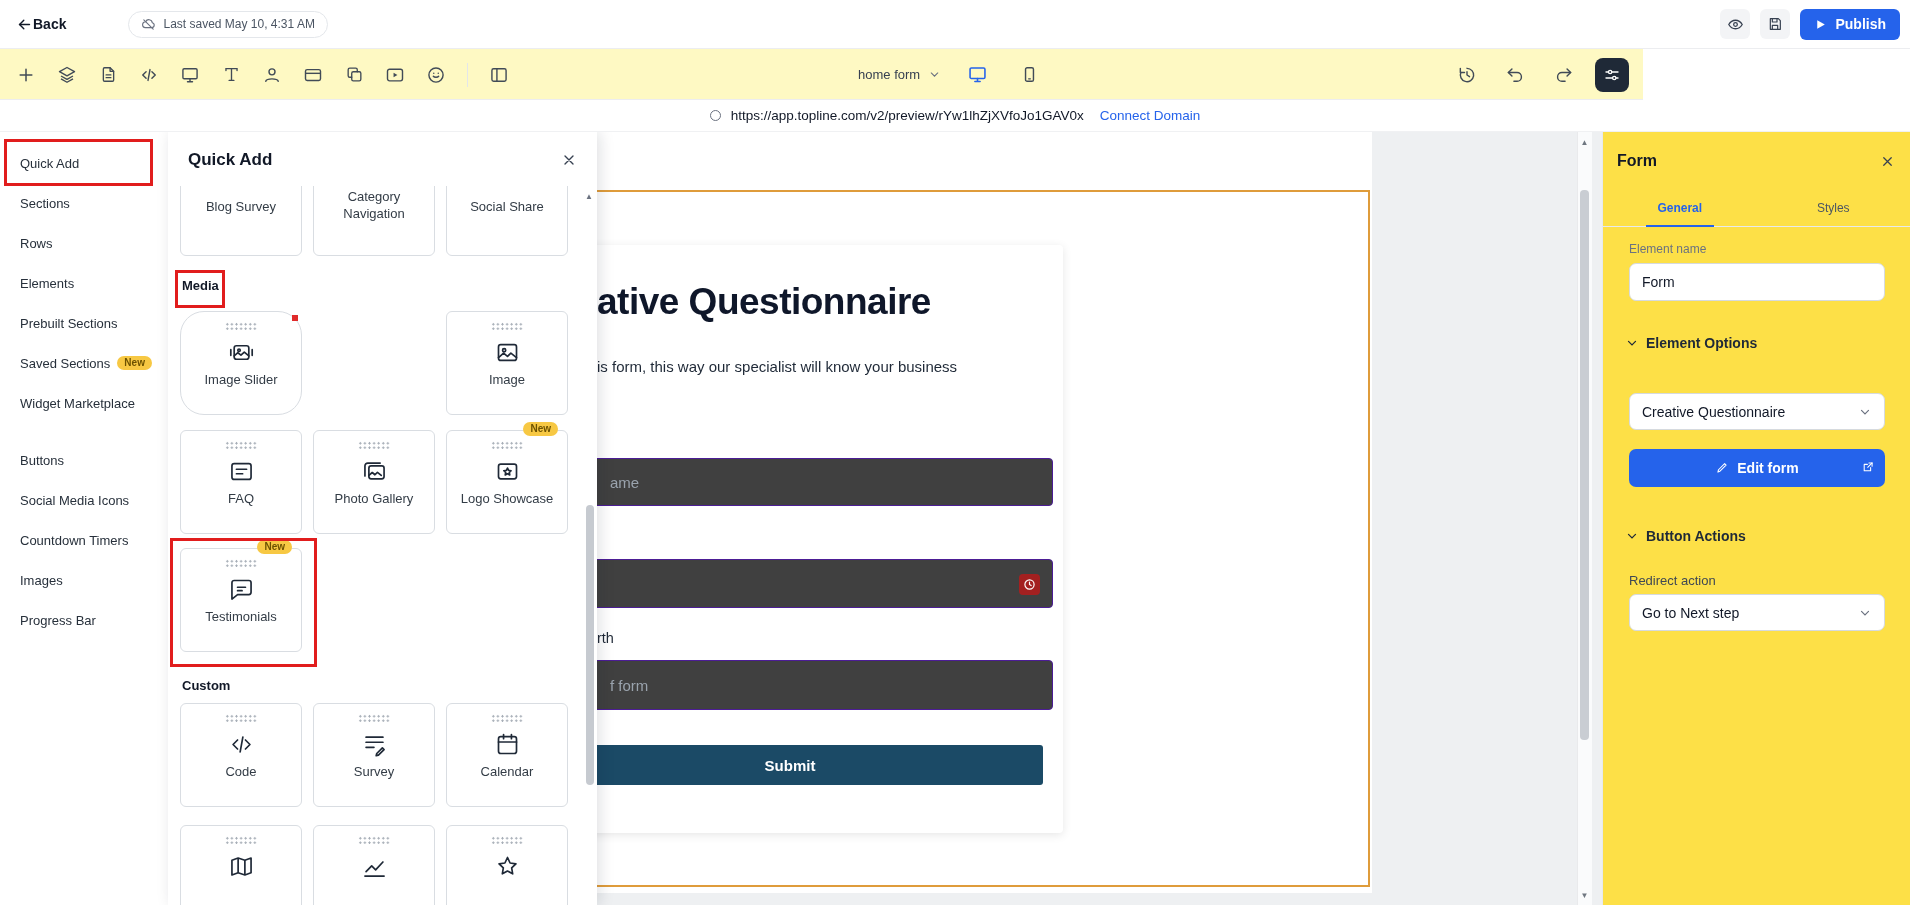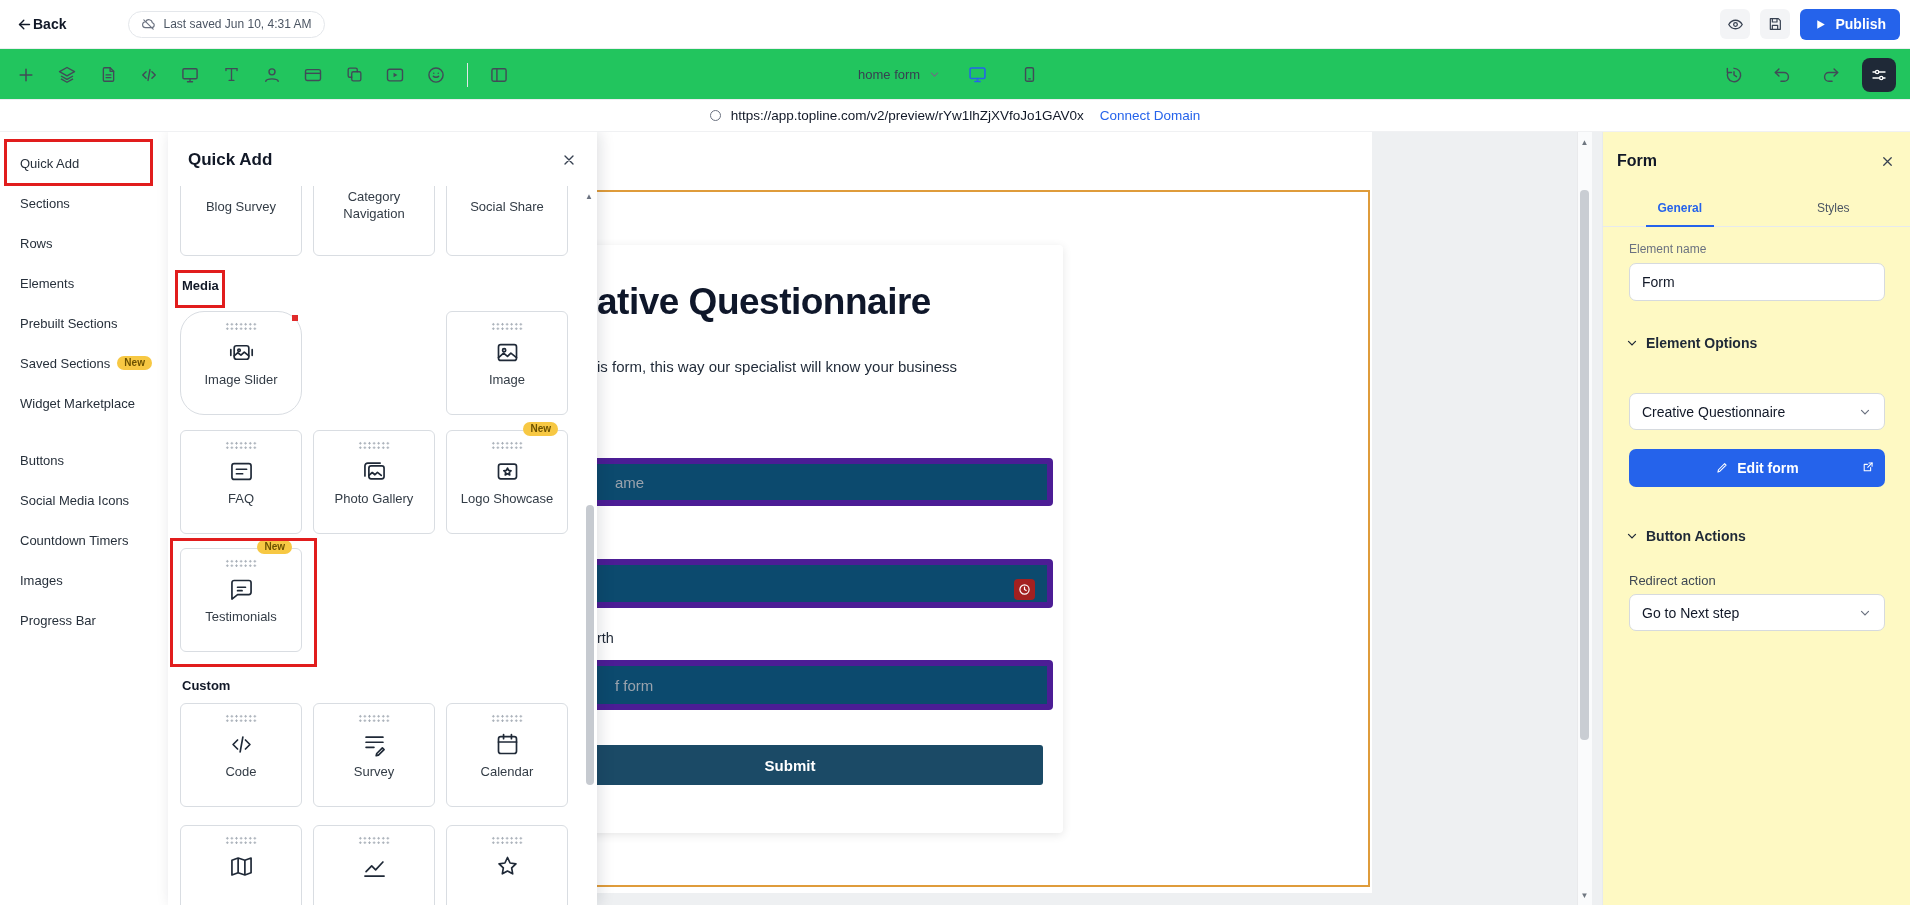--- a/index.html
+++ b/index.html
@@ -13,21 +13,21 @@
   .back-btn { display:flex; align-items:center; margin-left:16px; font-size:14px;
     font-weight:600; color:#111827; cursor:pointer; }
   .saved-pill { display:flex; align-items:center; gap:7px; margin-left:62px; padding:5px 12px;
     border:1px solid #e4e7eb; border-radius:14px; font-size:12px; color:#4b5563; background:#fff; }
   .top-right { margin-left:auto; display:flex; align-items:center; gap:10px; margin-right:10px; }
   .icon-sq { width:30px; height:30px; border-radius:6px; background:#f3f4f6; display:flex;
     align-items:center; justify-content:center; color:#374151; cursor:pointer; }
   .publish-btn { height:31px; padding:0 14px; border-radius:6px; background:#2563eb; color:#fff;
     font-size:14px; font-weight:600; display:flex; align-items:center; gap:8px; cursor:pointer; }
 
-  #toolbar { position:absolute; left:0; top:49px; width:1910px; height:51px; background:#22c55e;
+  #toolbar { position:absolute; left:0; top:49px; width:1643px; height:51px; background:#fef9c3;
     border-bottom:1px solid #ecedf0; z-index:30; }
   .tb-left { position:absolute; left:10px; top:0; height:51px; display:flex; align-items:center; gap:9px; }
   .tb-icon { width:32px; height:32px; border-radius:6px; display:flex; align-items:center;
     justify-content:center; color:#414b57; cursor:pointer; }
   .tb-divider { width:1px; height:24px; background:#e3e6ea; margin:0 6px; }
   .tb-center { position:absolute; left:858px; top:0; height:51px; display:flex; align-items:center; gap:20px; }
   .page-select { display:flex; align-items:center; gap:8px; font-size:13px; color:#374151; cursor:pointer; }
   .tb-right { position:absolute; right:14px; top:0; height:51px; display:flex; align-items:center; gap:16px; }
   .dark-btn { width:34px; height:34px; border-radius:8px; background:#1f2937; color:#fff;
     display:flex; align-items:center; justify-content:center; cursor:pointer; }
@@ -75,38 +75,38 @@
   
   #canvas { position:absolute; left:168px; top:132px; width:1434px; bottom:0; background:#eef0f2; z-index:1; }
   .page { position:absolute; left:0; top:0; width:1204px; height:761px; background:#fff; }
   .sel-outline { position:absolute; left:90px; top:58px; width:1112px; height:697px;
     border:2px solid #df9c3b; pointer-events:none; }
   .form-card { position:absolute; left:328px; top:113px; width:567px; height:588px; background:#fff;
     border-radius:4px; box-shadow:0 2px 10px rgba(0,0,0,.10); }
   .fm-heading { position:absolute; left:429px; top:149px; font-size:37px; font-weight:600;
     color:#0f172a; letter-spacing:-0.5px; }
   .fm-sub { position:absolute; left:429px; top:226px; font-size:15px; color:#1f2937; }
-  .fm-input { position:absolute; left:379px; width:506px; background:#0c4a6e;
-    border:6px solid #4c1d95; border-radius:4px; }
+  .fm-input { position:absolute; left:379px; width:506px; background:#404040;
+    border:1px solid #4c1d95; border-radius:4px; }
   .fm-ph { position:absolute; left:62px; top:0; bottom:0; display:flex; align-items:center;
     font-size:15px; color:#9aa3ad; }
   .fm-label { position:absolute; left:429px; font-size:14.5px; color:#1f2937; }
   .fm-submit { position:absolute; left:369px; top:613px; width:506px; height:40px; background:#1b4a66;
     border-radius:3px; color:#fff; font-size:15px; font-weight:700; display:flex;
     align-items:center; justify-content:center; cursor:pointer; }
   .clock-chip { position:absolute; right:12px; top:14px; width:21px; height:21px; background:#a32020;
     border-radius:4px; display:flex; align-items:center; justify-content:center; color:#fff; }
   .cv-scrollbar { position:absolute; left:1409px; top:0; width:15px; bottom:0; background:#fafbfc;
     border-left:1px solid #e9eaec; }
   .cv-thumb { position:absolute; left:1412px; top:58px; width:9px; height:550px; background:#c9cdd3;
     border-radius:4px; cursor:pointer; }
   .cv-arrow { position:absolute; left:1409px; width:15px; text-align:center; font-size:8px; color:#6f7780; }
 
   
-  #rightpanel { position:absolute; left:1602px; top:132px; width:308px; bottom:0; background:#fef9c3;
+  #rightpanel { position:absolute; left:1602px; top:132px; width:308px; bottom:0; background:#fde047;
     border-left:1px solid #e7eaee; z-index:15; }
   .rp-title { position:absolute; left:14px; top:20px; font-size:16px; font-weight:600; color:#111827; }
   .rp-close { position:absolute; right:12px; top:18px; width:22px; height:22px; color:#374151;
     display:flex; align-items:center; justify-content:center; cursor:pointer; }
   .rp-tabs { position:absolute; left:0; top:58px; right:0; height:37px; border-bottom:1px solid #e7eaee;
     display:flex; }
   .rp-tab { flex:1; display:flex; align-items:center; justify-content:center; font-size:12px;
     cursor:pointer; position:relative; }
   .rp-tab.active { color:#2563eb; font-weight:600; }
   .rp-tab.inactive { color:#4b5563; }
@@ -143,21 +143,21 @@
     </span>
     <span>Back</span>
   </div>
   <div class="saved-pill">
     <span>
       <svg width="15" height="15" viewBox="0 0 24 24" fill="none" stroke="#6b7280" stroke-width="1.8" stroke-linecap="round" stroke-linejoin="round">
           <path d="M7 17h10a4 4 0 0 0 1-7.9A5.5 5.5 0 0 0 7.5 7.6 4.6 4.6 0 0 0 7 17z"></path>
           <path d="m4.5 4.5 15 15"></path>
         </svg>
     </span>
-    <span>Last saved Jun 10, 4:31 AM</span>
+    <span>Last saved May 10, 4:31 AM</span>
   </div>
   <div class="top-right">
     <div class="icon-sq">
       <svg width="17" height="17" viewBox="0 0 24 24" fill="none" stroke="currentColor" stroke-width="1.8">
           <path d="M2.5 12S6 6 12 6s9.5 6 9.5 6-3.5 6-9.5 6S2.5 12 2.5 12z"></path>
           <circle cx="12" cy="12" r="2.6"></circle>
         </svg>
     </div>
     <div class="icon-sq">
       <svg width="16" height="16" viewBox="0 0 24 24" fill="none" stroke="currentColor" stroke-width="1.8" stroke-linejoin="round">

